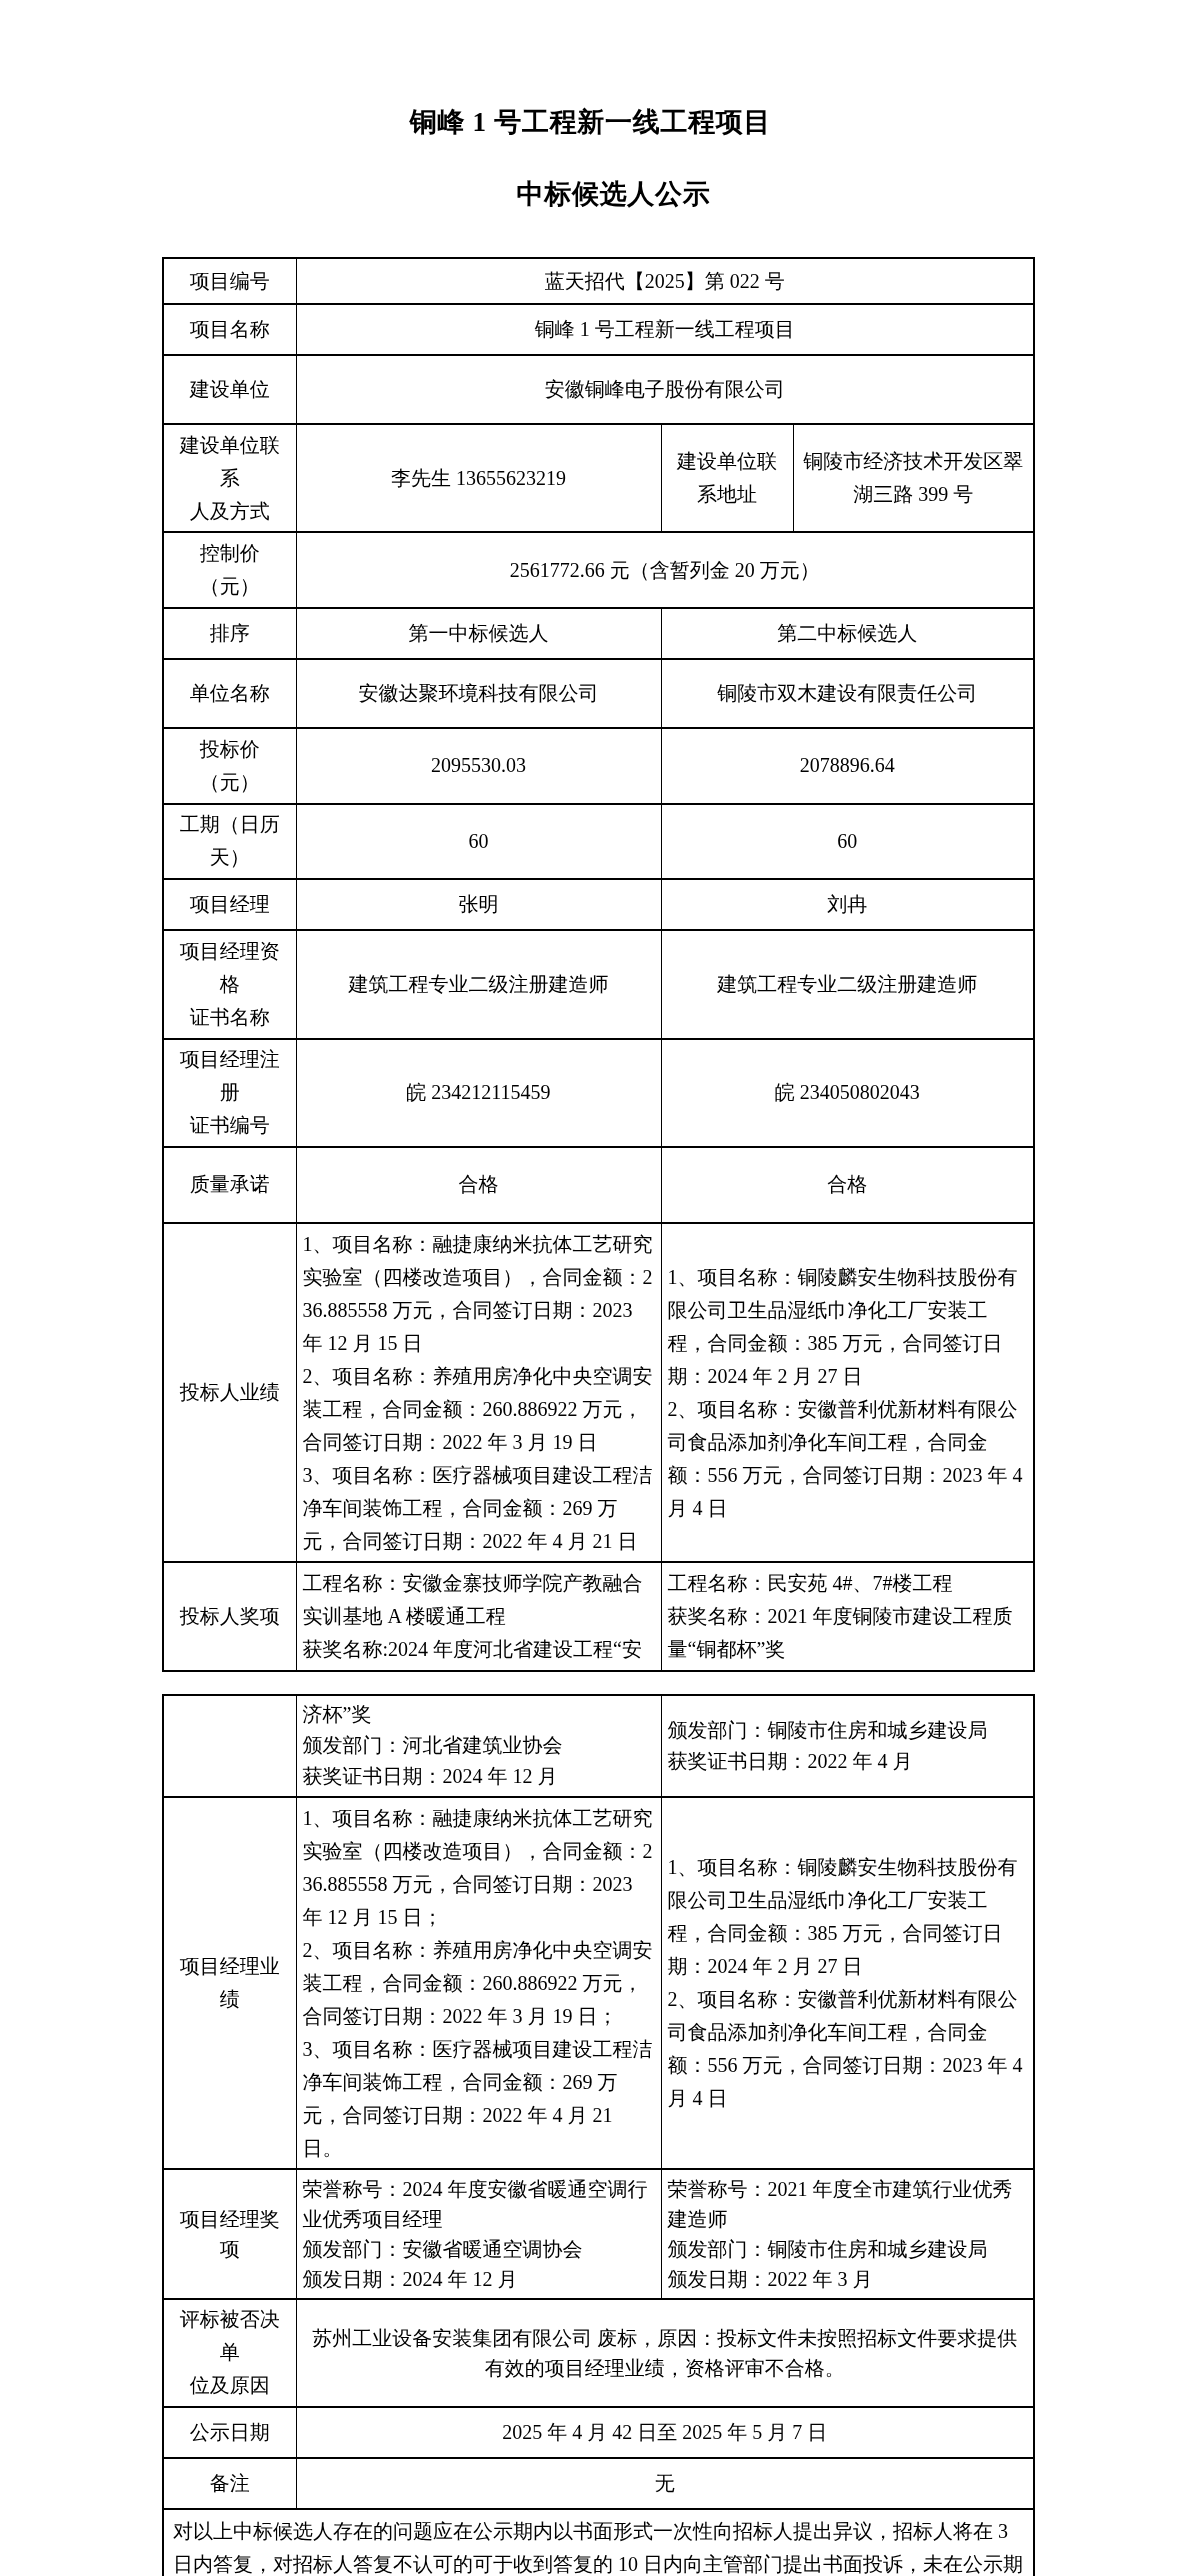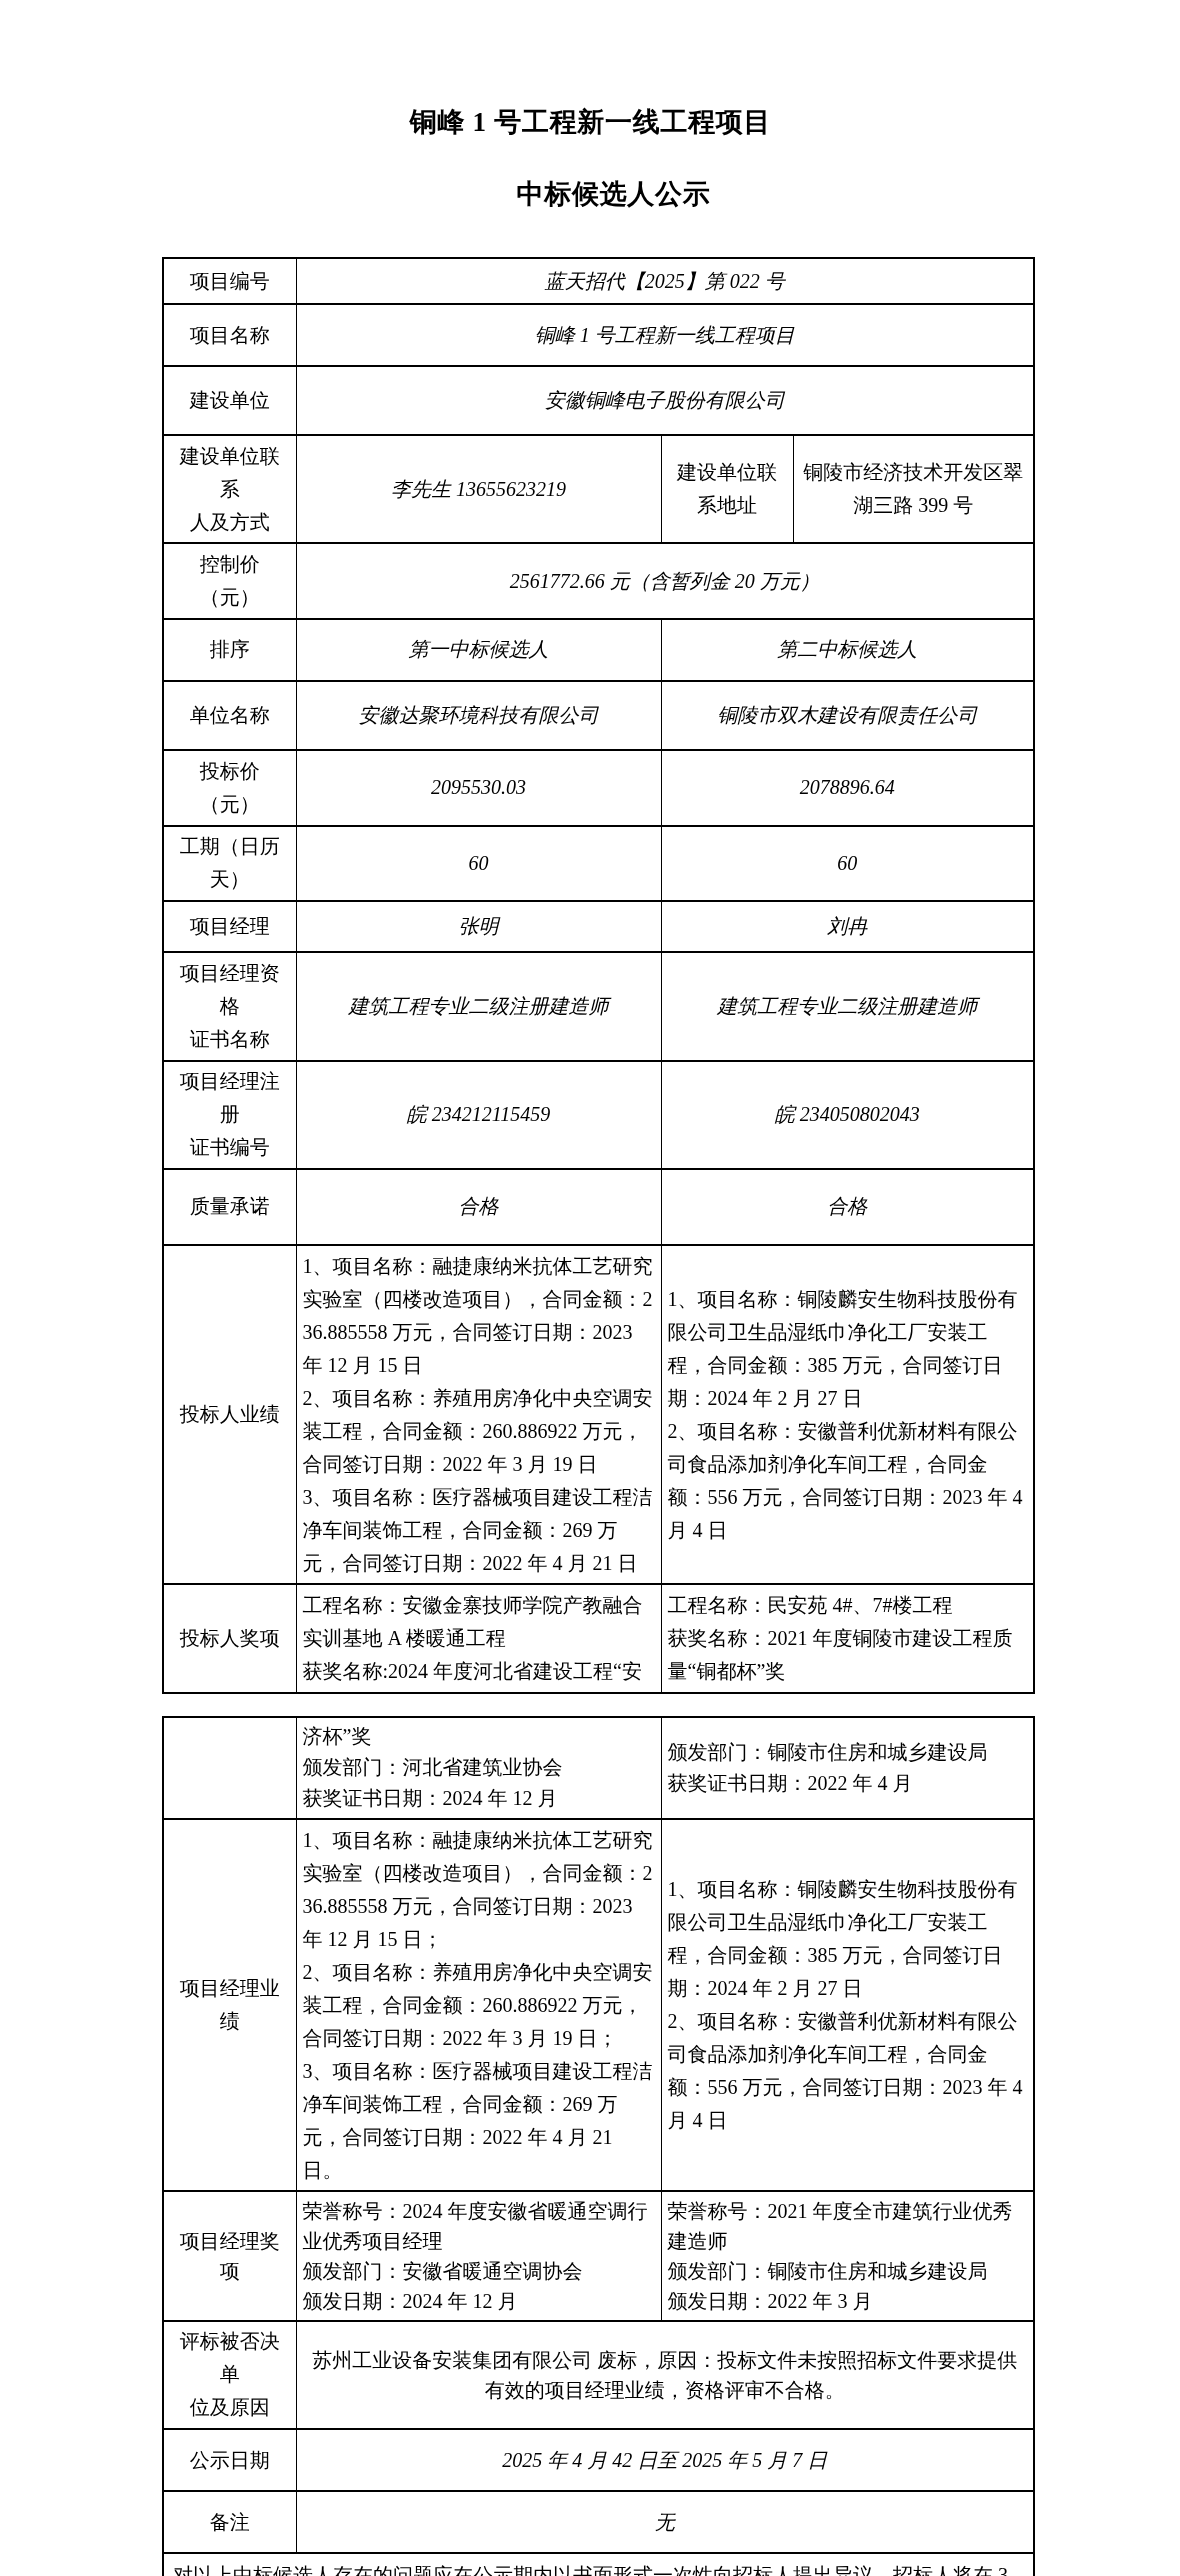--- a/index.html
+++ b/index.html
@@ -36,30 +36,30 @@
     border-bottom-width:2.2px;
     font-size:20px;
     line-height:33px;
     vertical-align:middle;
     padding:3.7px 6px;
     white-space:pre-line;
     word-break:break-all;
     overflow:hidden;
   }
   td.lab { text-align:center; font-size:19.3px; padding:3.7px 3px; }
-  td.val { text-align:center;font-style:italic; }
+  td.val { text-align:center; }
   td.long { text-align:left; padding:3px 7.4px; }
   td.subval { text-align:center; padding:3.7px 3px; }
   
   tr.h62  { height:46px; }
   tr.h66  { height:49px; }
   tr.h68  { height:51px; }
   tr.h80  { height:76px; }
   tr.h82  { height:69px; }
-  tr.h84  { height:62px; }
+  tr.h84  { height:51px; }
   tr.h86  { height:64px; }
   tr.h92  { height:68px; }
   tr.perf  td { line-height:33px; }
   tr.award td { line-height:33px; }
   tr.cont  td { line-height:31px; }
   tr.mgrperf td { line-height:33px; }
   tr.mgraward td { line-height:30px; }
   tr.reject td.long2 { text-align:center; line-height:30px; padding:20px 6px; }
   tr.note td { text-align:left; line-height:33px; padding:4.5px 9px; }
   .tbl-gap { height:22px; }

